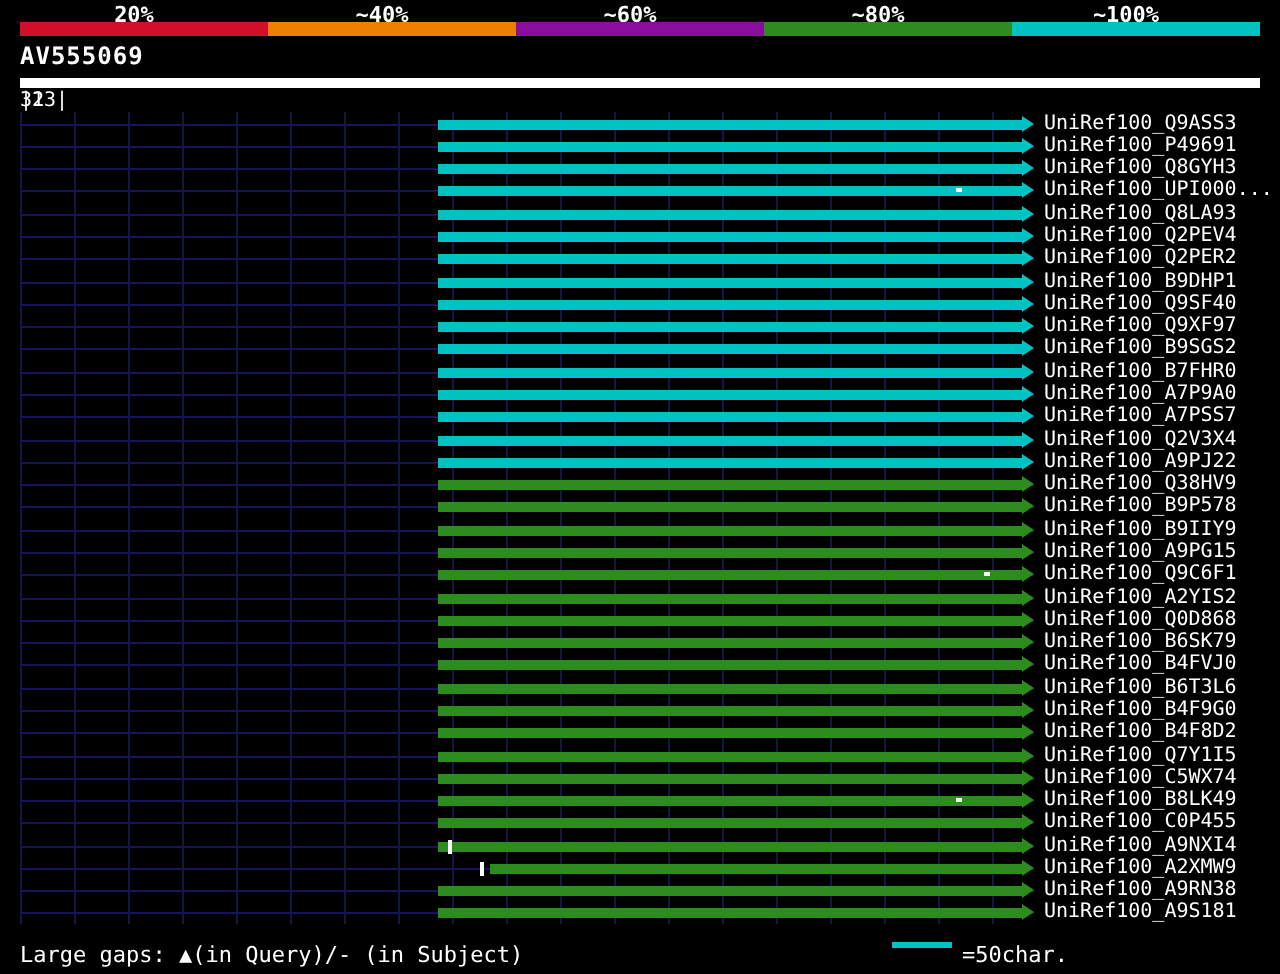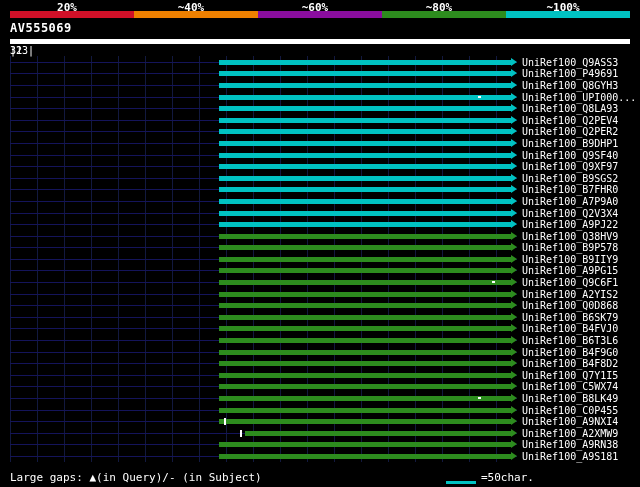--- a/index.html
+++ b/index.html
@@ -27,21 +27,21 @@
   .row-baseline { position:absolute; left:0; top:50%; width:507px; height:1px; background:#14145a; }
   .bar { position:absolute; top:50%; height:5px; margin-top:-2px; cursor:pointer; }
   .arrow { position:absolute; top:50%; margin-top:-4px; width:0; height:0;
     border-top:4px solid transparent; border-bottom:4px solid transparent; border-left:6px solid #fff; }
   .gap-dash { position:absolute; top:50%; margin-top:-1px; width:3px; height:2px; background:#fff; }
   .gap-tick { position:absolute; top:50%; margin-top:-3px; width:2px; height:7px; background:#fff; }
   .row-label { position:absolute; left:512px; top:50%; transform:translateY(-50%); font-size:10px; white-space:nowrap; cursor:pointer; }
   
   .legend { position:absolute; left:0; top:469px; width:640px; height:18px; font-size:11px; }
   .legend-gaps { position:absolute; left:10px; top:2px; }
-  .legend-unit { position:absolute; left:446px; top:2px; display:flex; align-items:flex-end; }
+  .legend-unit { position:absolute; left:446px; top:2px; display:flex; align-items:flex-start; }
   .legend-unit-line { width:30px; height:3px; margin-right:5px; }
 </style>
 </head>
 <body>
 
 <div class="app">
 
   <div class="scale-labels">
       <div class="scale-label">20%</div>
       <div class="scale-label">~40%</div>
@@ -144,20 +144,26 @@
         <div class="row">
           <div class="row-baseline"></div>
           <div class="bar" style="left: 209.413px; width: 291.587px; background: rgb(0, 194, 194);"></div>
           <div class="arrow" style="left: 501px; border-left-color: rgb(0, 194, 194);"></div>
           <span class="row-label">UniRef100_A7P9A0</span>
         </div>
         <div class="row">
           <div class="row-baseline"></div>
           <div class="bar" style="left: 209.413px; width: 291.587px; background: rgb(0, 194, 194);"></div>
           <div class="arrow" style="left: 501px; border-left-color: rgb(0, 194, 194);"></div>
+          <span class="row-label">UniRef100_A7PSS7</span>
+        </div>
+        <div class="row">
+          <div class="row-baseline"></div>
+          <div class="bar" style="left: 209.413px; width: 291.587px; background: rgb(0, 194, 194);"></div>
+          <div class="arrow" style="left: 501px; border-left-color: rgb(0, 194, 194);"></div>
           <span class="row-label">UniRef100_Q2V3X4</span>
         </div>
         <div class="row">
           <div class="row-baseline"></div>
           <div class="bar" style="left: 209.413px; width: 291.587px; background: rgb(0, 194, 194);"></div>
           <div class="arrow" style="left: 501px; border-left-color: rgb(0, 194, 194);"></div>
           <span class="row-label">UniRef100_A9PJ22</span>
         </div>
         <div class="row">
           <div class="row-baseline"></div>

